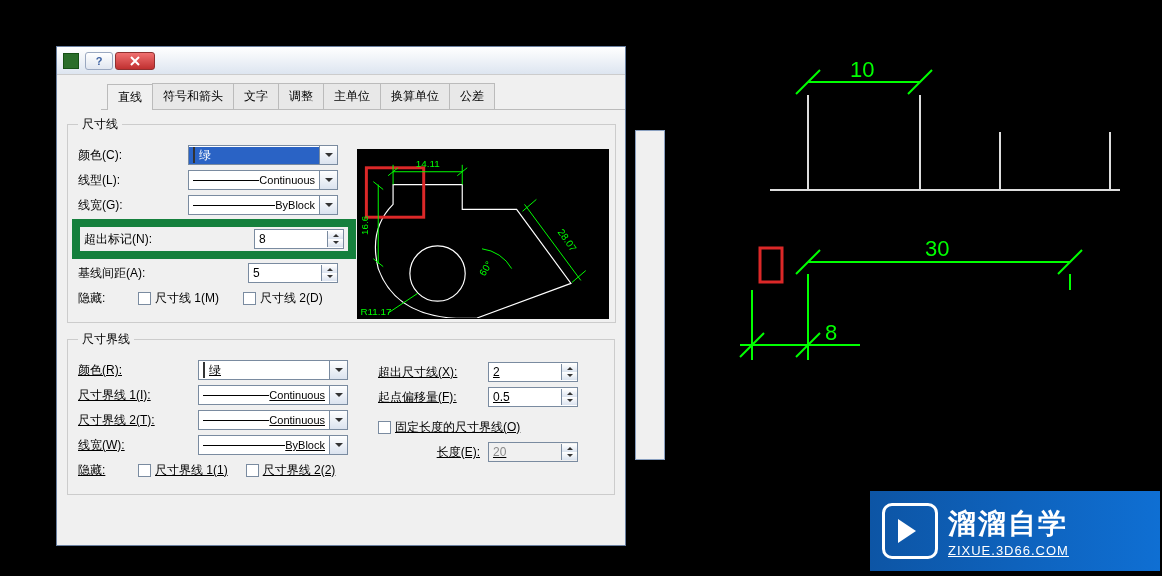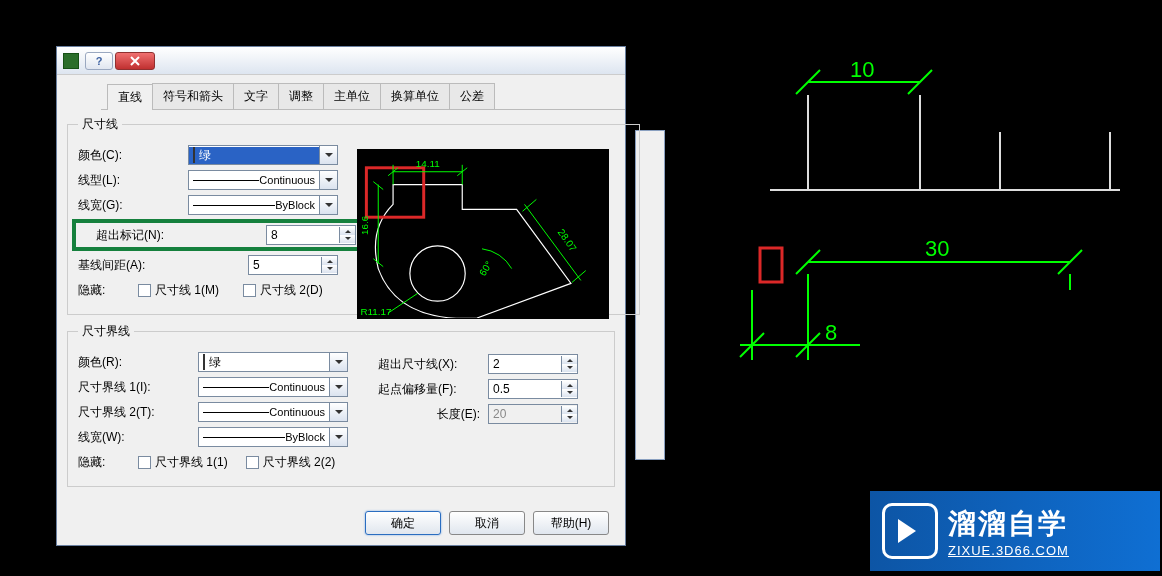--- a/index.html
+++ b/index.html
@@ -63,23 +63,23 @@
   .spin.disabled, .combo.disabled { background:#f0f0f0; color:#888; }
   .spin.disabled .val { color:#888; }
 
   .chk { display:flex; align-items:center; font-size:12px; }
   .chk .box { width:13px; height:13px; border:1px solid #7a8ba0; background:#fff; margin-right:4px; }
 
   .preview { position:absolute; top: 102px; right: 16px; width: 252px; height: 170px;
              border:1px solid #000; background:#000; }
   .preview svg { width:100%; height:100%; }
 
-  .highlight-row { border: 4px solid #15803d; margin:2px -6px; padding:2px 20px; }
-
-  .twocol { display:flex; gap: 20px; }
+  .highlight-row { border: 8px solid #15803d; margin:2px -6px; padding:2px 4px; }
+
+  .twocol { display:flex; gap: 20px; text-decoration: underline; }
   .twocol .left { width: 280px; }
   .twocol .right { flex:1; padding-top:2px; }
 
   .btnbar { position:absolute; bottom:10px; right:16px; display:flex; gap:8px; }
   .btn { min-width: 76px; height: 24px; font-size:12px; border:1px solid #888; border-radius:3px;
          background: linear-gradient(#fff,#e0e6ee); cursor:pointer; display:flex;
          align-items:center; justify-content:center; }
   .btn.ok { border:1px solid #2a6dc0; box-shadow: 0 0 2px #6aa0e0; }
 
   .watermark { position:absolute; right:2px; bottom:5px; width:290px; height:80px;
@@ -347,40 +347,41 @@
           <div class="row">
             <div style="font-size:12px; width:110px">起点偏移量(F):</div>
             <div class="spin">
               <div class="val">0.5</div>
               <div class="arrs">
                   <div></div>
                   <div></div>
                 </div>
             </div>
           </div>
+          <div class="row" style="margin-top:8px">
+            <label class="chk">
+              <span class="box"></span>
+                <span>固定长度的尺寸界线(O)</span>
+            </label>
+          </div>
           <div class="row">
             <div style="font-size:12px; width:110px; text-align:right; padding-right:8px">长度(E):</div>
             <div class="spin disabled">
               <div class="val">20</div>
               <div class="arrs">
                   <div></div>
                   <div></div>
                 </div>
             </div>
           </div>
         </div>
       </div>
     </fieldset>
   </div>
 
-  <div class="btnbar">
-    <div class="btn ok">确定</div>
-    <div class="btn">取消</div>
-    <div class="btn">帮助(H)</div>
-  </div>
 </div>
 
 <div class="watermark">
   <div class="play"></div>
   <div class="txt">
     <div class="big">溜溜自学</div>
     <div class="sub">ZIXUE.3D66.COM</div>
   </div>
 </div>
 

